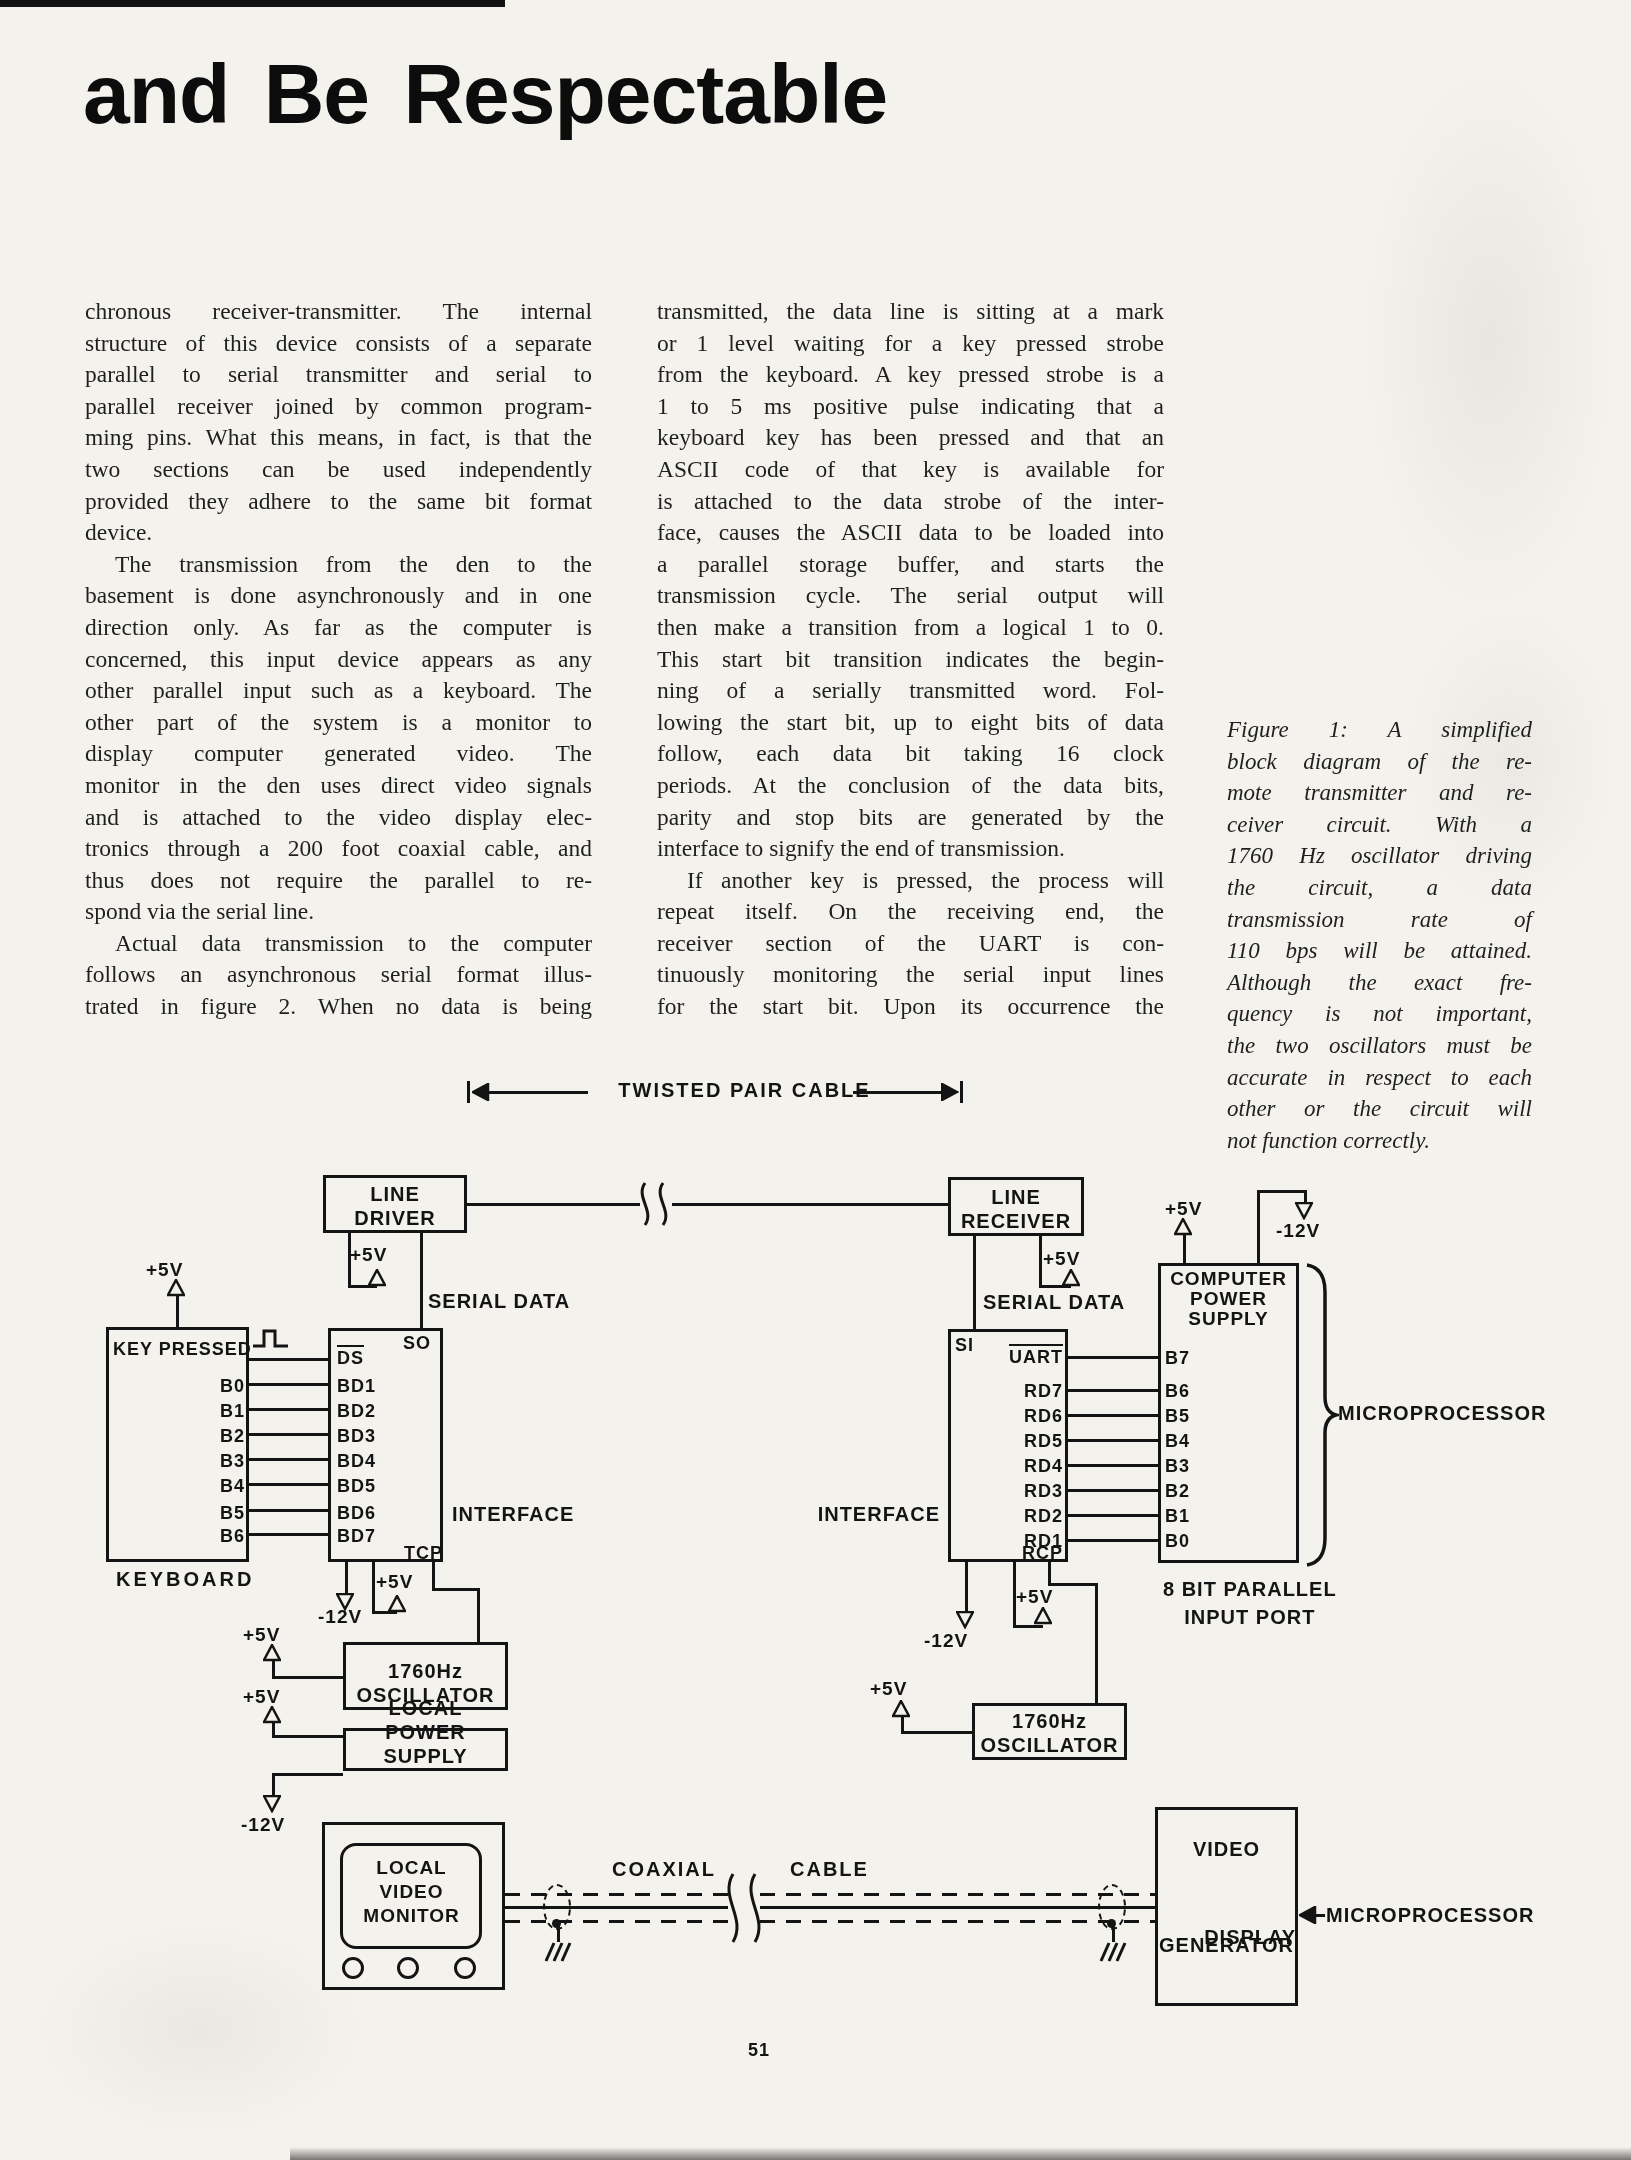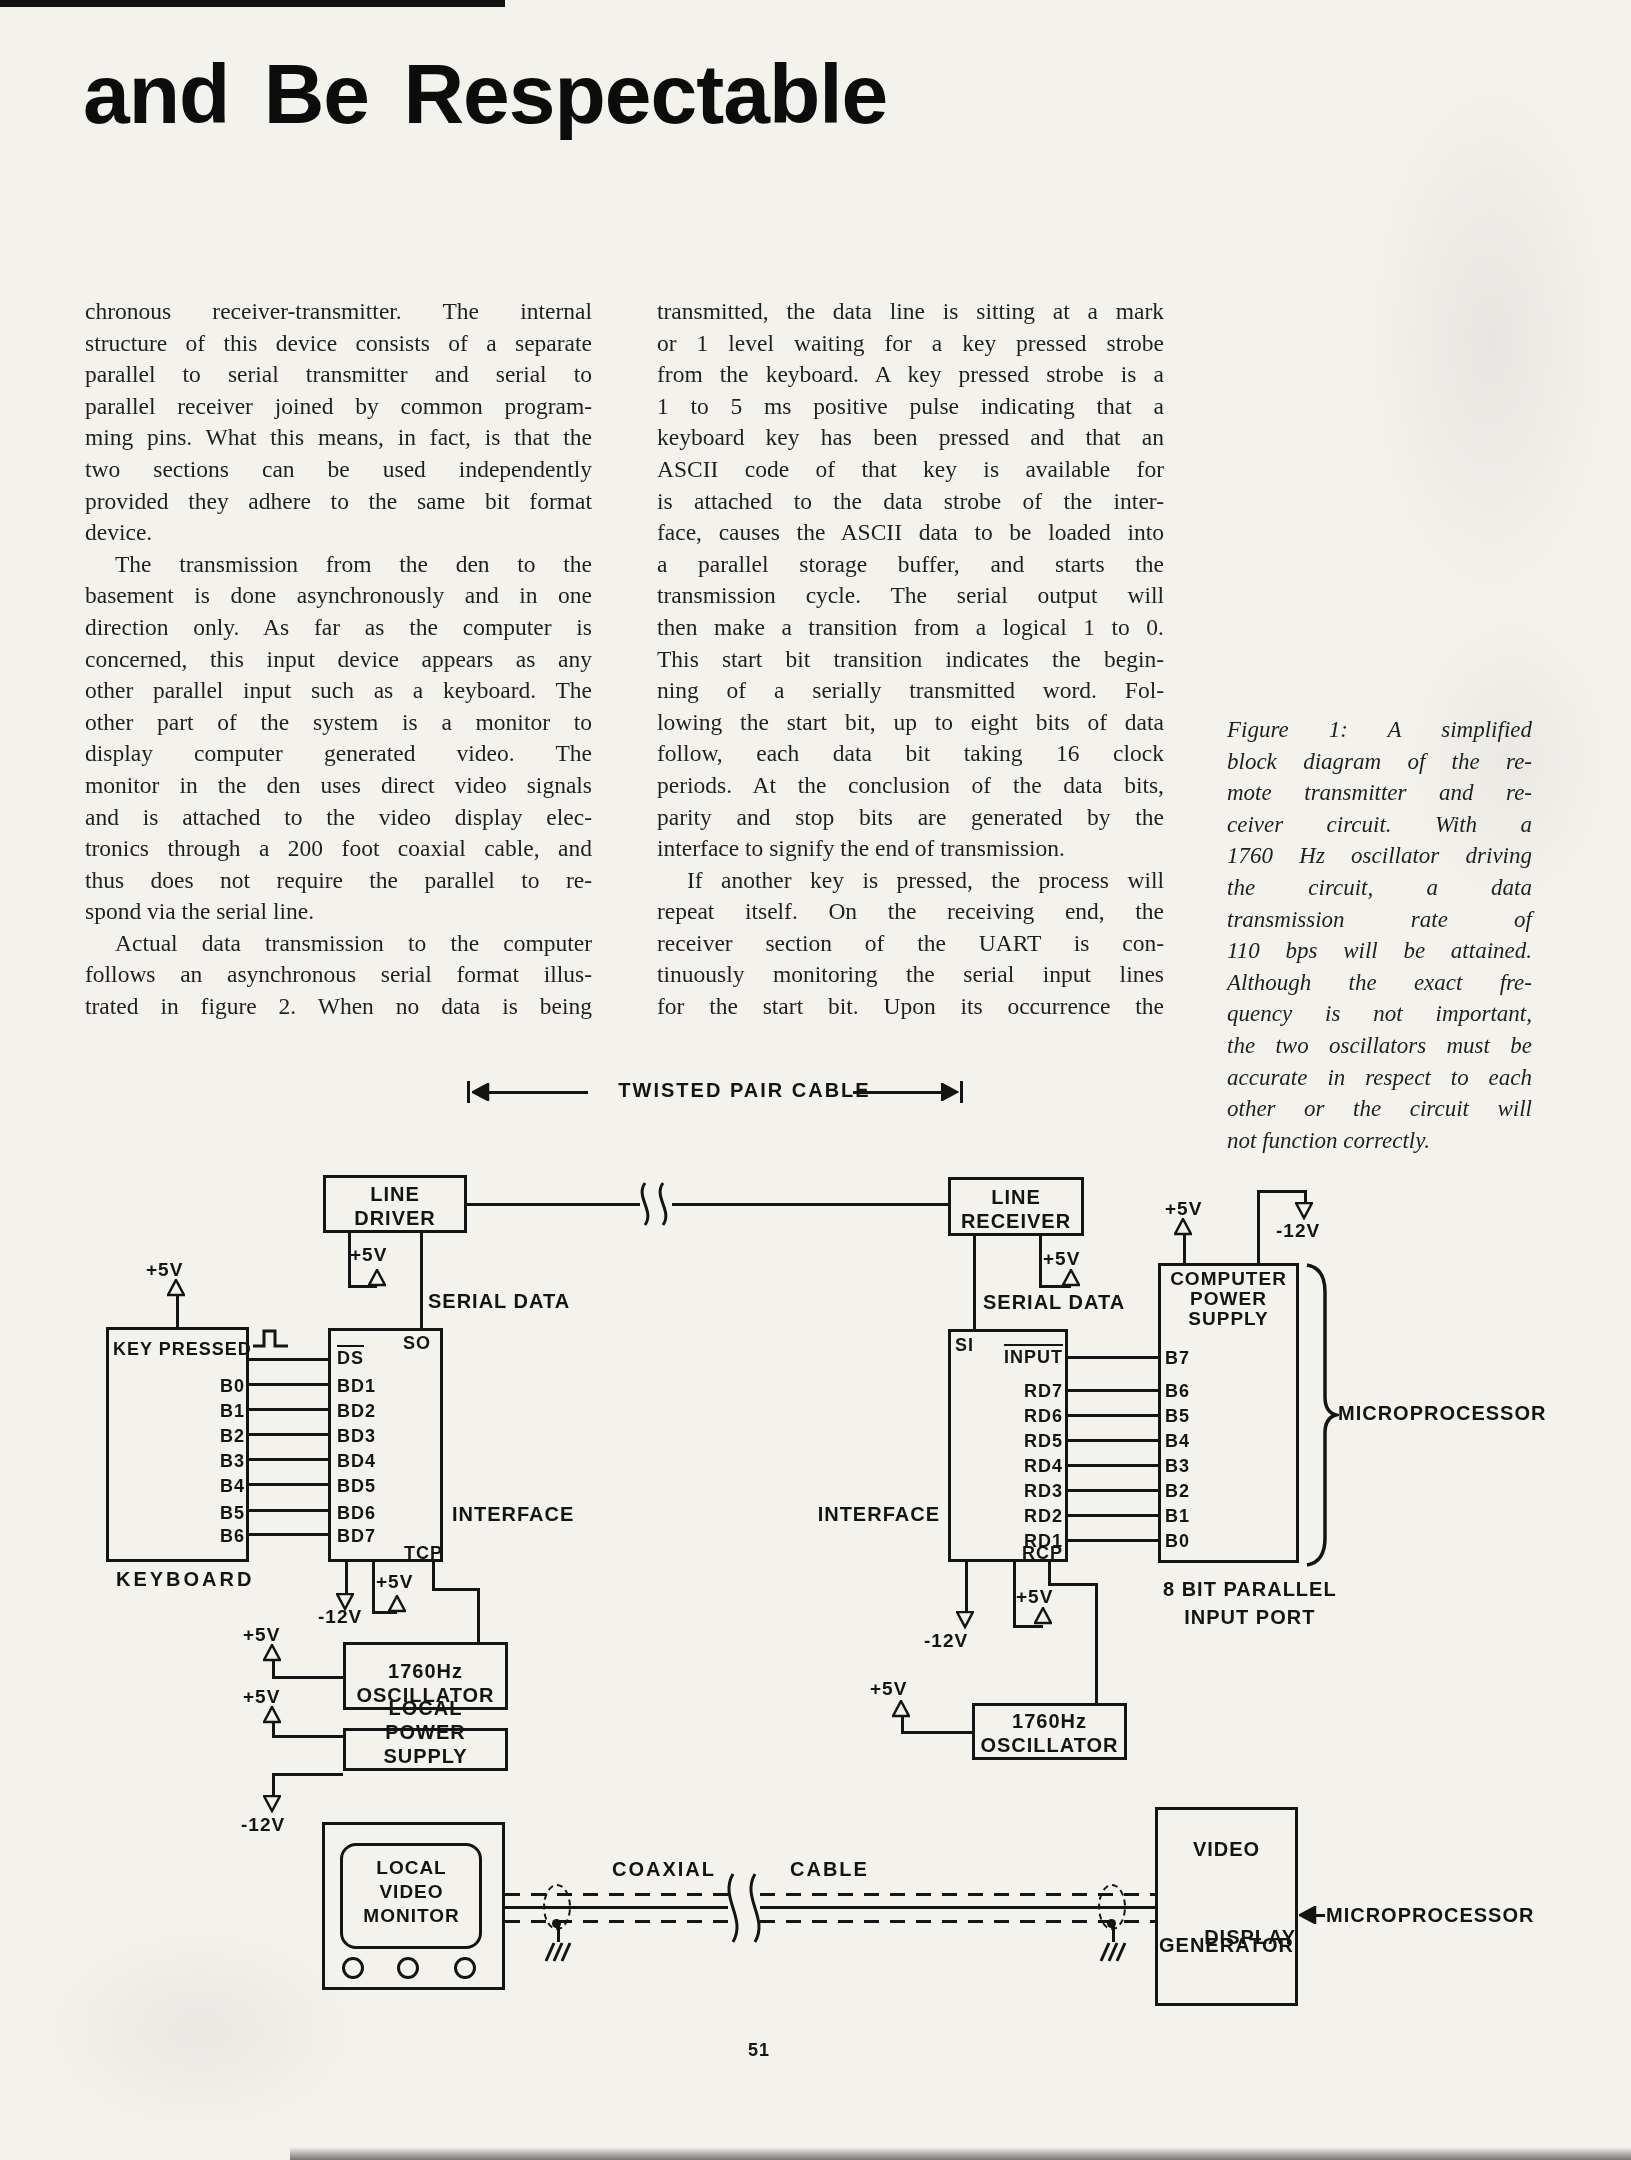--- a/index.html
+++ b/index.html
@@ -175,21 +175,21 @@
       <div class="dlbl" style="left: 116px; top: 518px; letter-spacing: 3px;">KEYBOARD</div>
       <div class="dlbl" style="left: 452px; top: 453px;">INTERFACE</div>
       <div class="dlbl" style="left: 798px; top: 453px; width: 142px; text-align: right;">INTERFACE</div>
       <div class="dlbl" style="left: 428px; top: 240px;">SERIAL DATA</div>
       <div class="dlbl" style="left: 983px; top: 241px;">SERIAL DATA</div>
       <div class="dlbl" style="left: 403px; top: 283px; font-size: 18px;">SO</div>
       <div class="dlbl" style="left: 404px; top: 493px; font-size: 18px;">TCP</div>
       <div class="dlbl" style="left: 955px; top: 285px; font-size: 18px;">SI</div>
       <div class="dlbl" style="left: 1020px; top: 493px; width: 43px; text-align: right; font-size: 18px;">RCP</div>
       <div class="dlbl" style="left: 337px; top: 295px; font-size: 18px;"><span class="ovl">DS</span></div>
-      <div class="dlbl" style="left: 1003px; top: 294px; width: 60px; text-align: right; font-size: 18px;"><span class="ovl">INPUT</span></div>
+      <div class="dlbl" style="left: 1003px; top: 294px; width: 60px; text-align: right; font-size: 18px;"><span class="ovl">UART</span></div>
       <div class="dlbl" style="left: 612px; top: 808px; letter-spacing: 2px;">COAXIAL</div>
       <div class="dlbl" style="left: 790px; top: 808px; letter-spacing: 2px;">CABLE</div>
       <div class="dlbl" style="left: 1338px; top: 352px;">MICROPROCESSOR</div>
       <div class="dlbl" style="left: 1326px; top: 854px;">MICROPROCESSOR</div>
       <div class="dlbl pre" style="left: 1163px; top: 525px; line-height: 28px; text-align: center;">8 BIT PARALLEL
 INPUT PORT</div>
       <div class="dlbl pre" style="left: 1160px; top: 219px; width: 137px; text-align: center; font-size: 19px; line-height: 20px;">COMPUTER
 POWER
 SUPPLY</div>
       <div class="dlbl" style="left: 1157px; top: 788px; width: 139px; text-align: center;">VIDEO</div>

